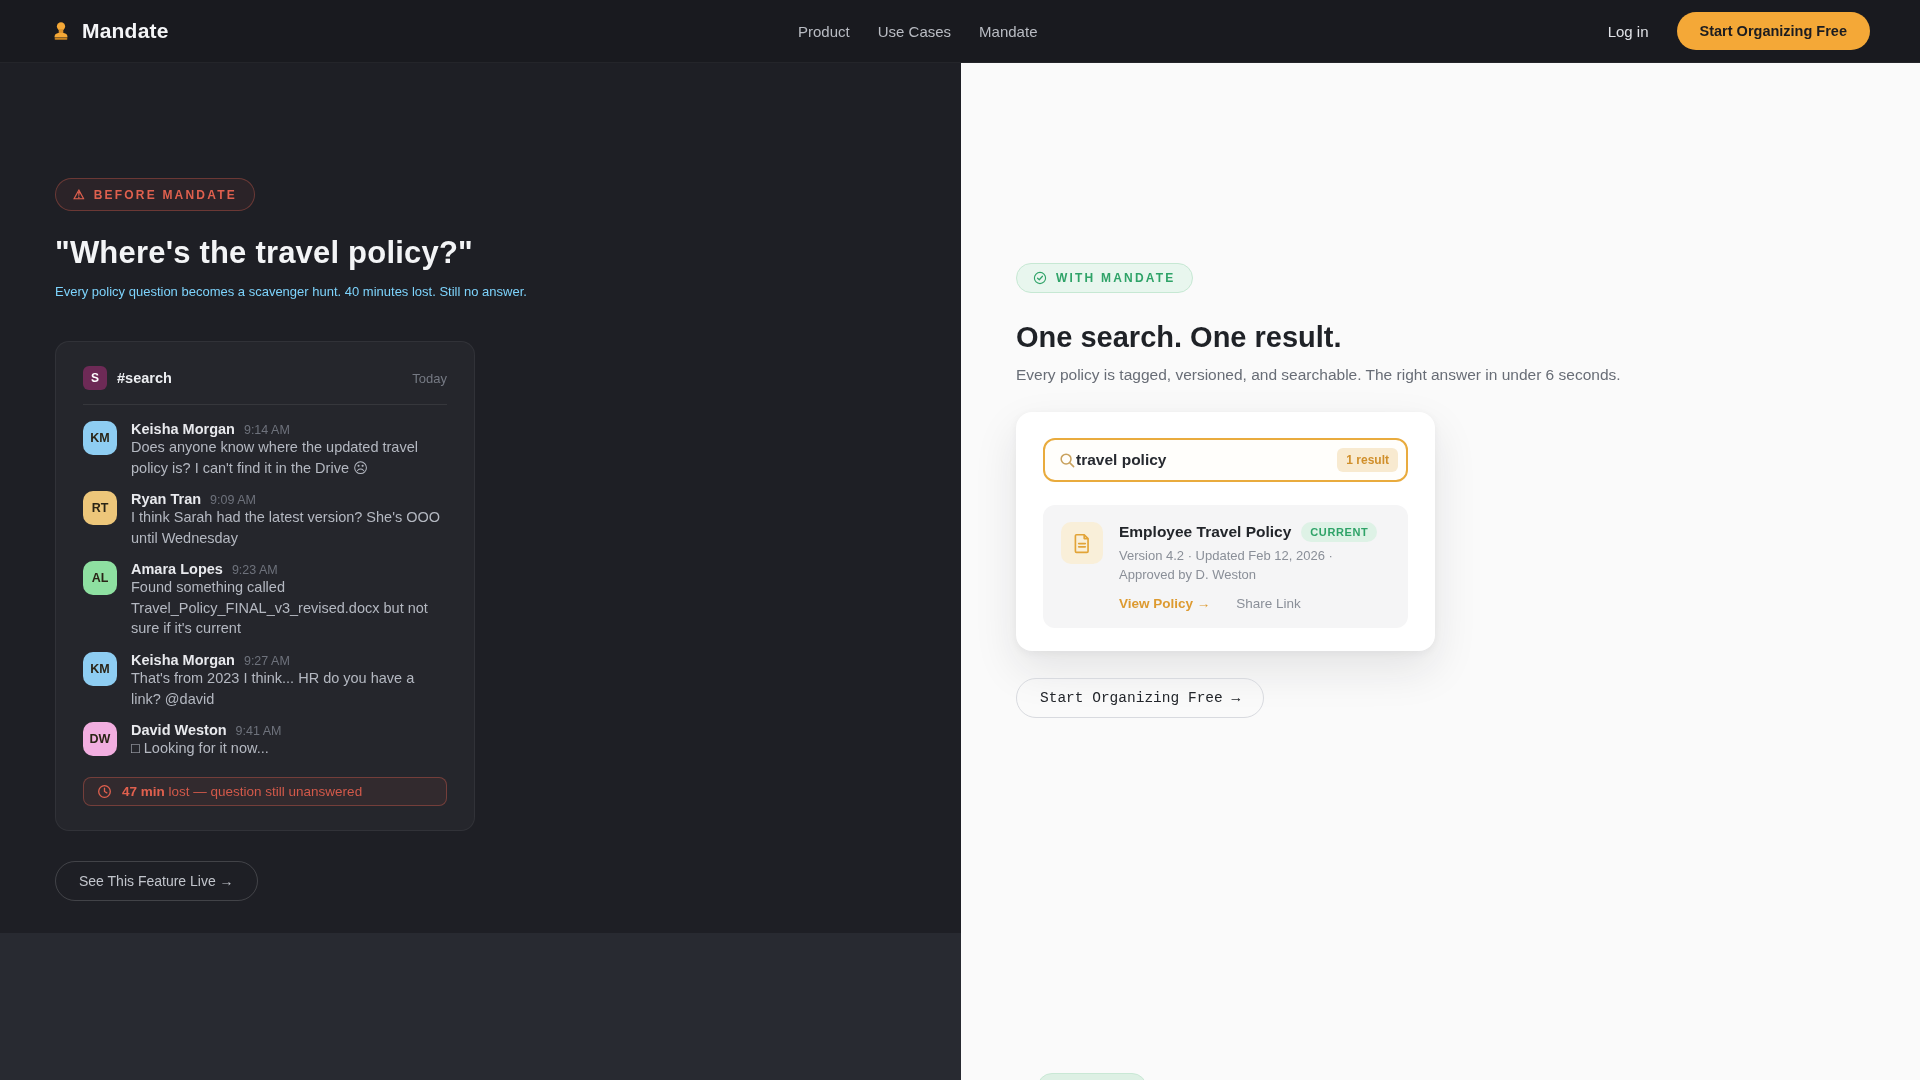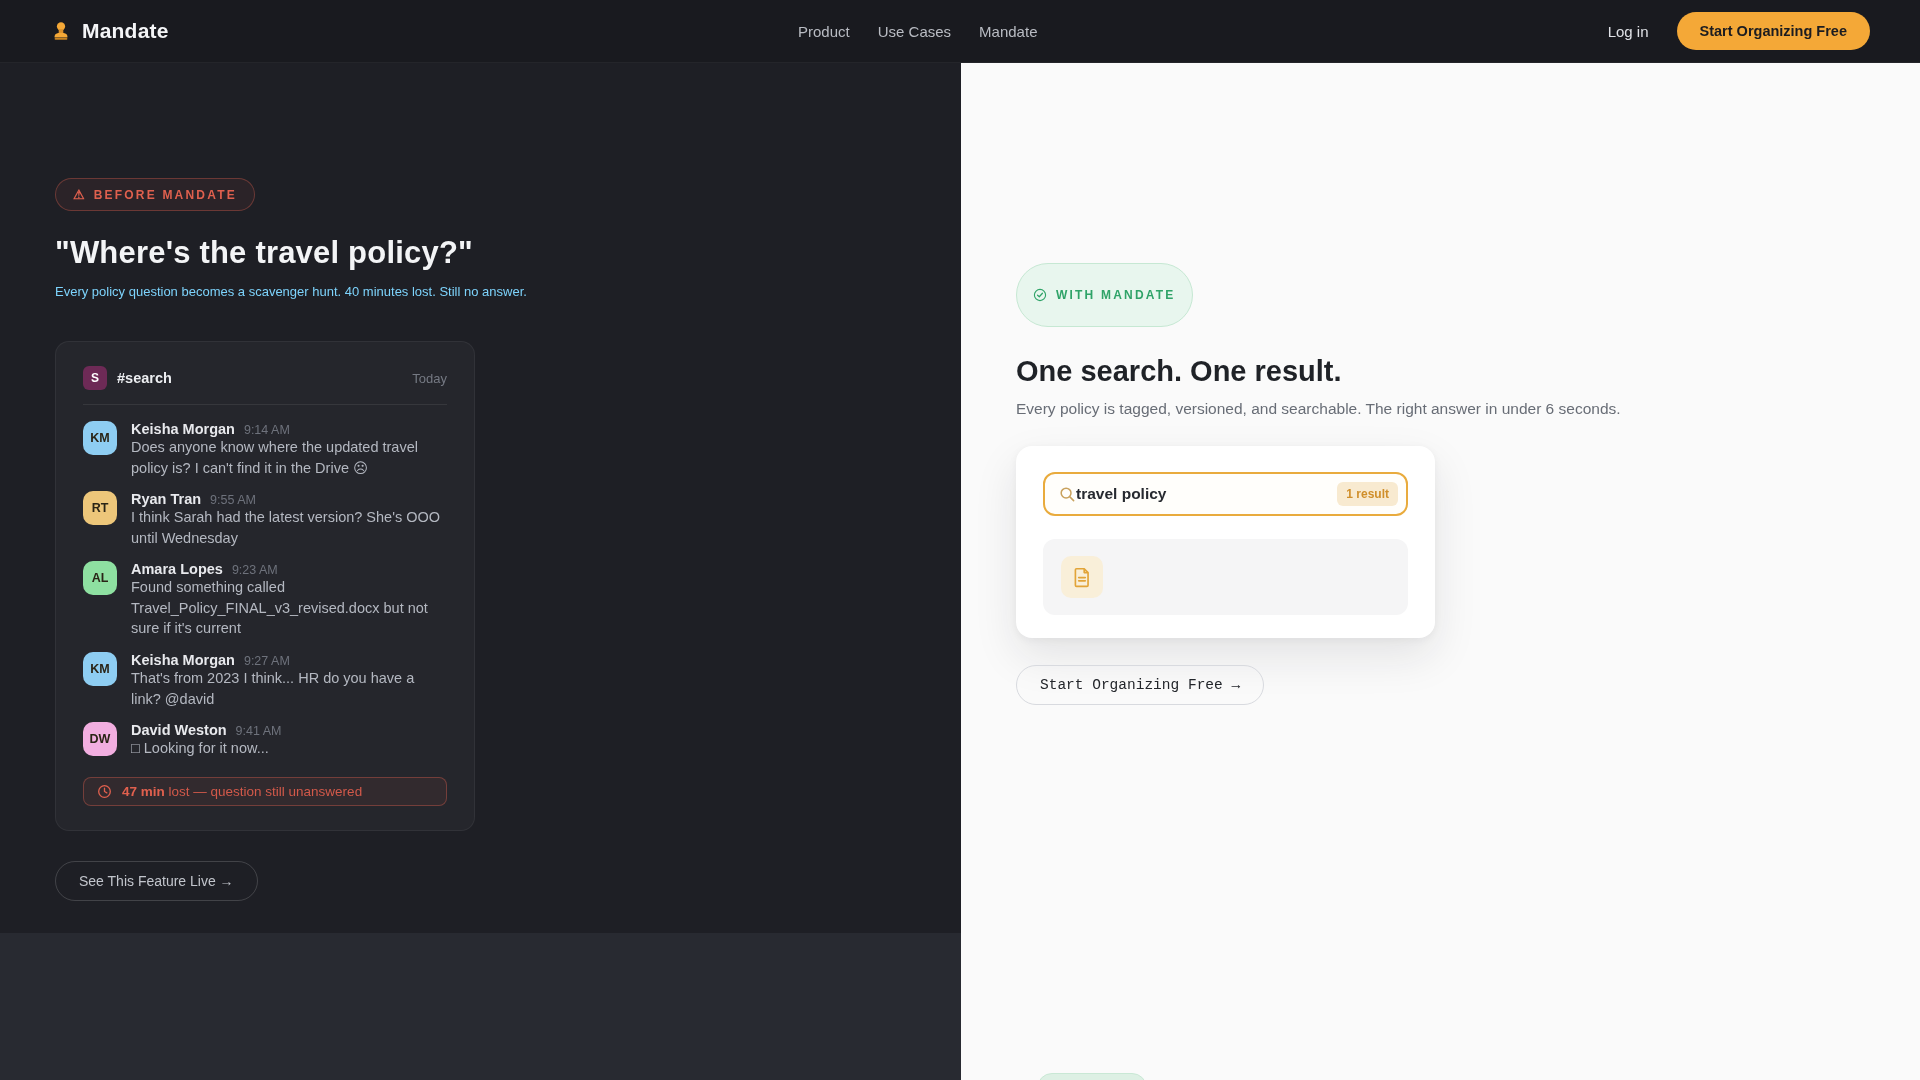--- a/index.html
+++ b/index.html
@@ -64,21 +64,21 @@
                border:1px solid rgba(226,97,79,0.38); background:rgba(226,97,79,0.07);
                border-radius:8px; padding:6px 13px; color:#d2594a; font-size:13.5px; }
   .alert-box b { color:#e0604e; }
 
   .ghost-dark { margin-top:30px; display:inline-block; background:transparent;
                 border:1px solid rgba(255,255,255,0.16); border-radius:999px;
                 padding:11px 23px; color:#c2c5cc; font-size:14px; cursor:pointer;
                 font-family:inherit; }
 
   
-  .badge-success { display:inline-flex; align-items:center; gap:9px; padding:24px 16px;
+  .badge-success { display:inline-flex; align-items:center; gap:9px; padding:7px 16px;
                    border:1px solid #c6e8d3; background:#e8f6ee; border-radius:999px;
                    color:#2fa368; font-size:12px; font-weight:bold; letter-spacing:2.2px; }
   .h2-light { margin-top:28px; color:#1f2227; font-size:29px; font-weight:bold; }
   .sub-light { margin-top:12px; color:#686d76; font-size:15.5px; }
 
   .search-card { margin-top:28px; width:419px; background:#ffffff; border-radius:16px;
                  padding:26px 27px 23px 27px; box-shadow:0 18px 44px rgba(30,33,40,0.10),
                  0 2px 8px rgba(30,33,40,0.05); }
   .search-box { display:flex; align-items:center; height:44px;
                 border:2px solid #e9ab3d; border-radius:12px; background:#fffefb;
@@ -173,21 +173,21 @@
           </div>
           <div class="msg-text">Does anyone know where the updated travel policy is? I can't find it in the Drive ☹</div>
         </div>
       </div>
 
       <div class="msg">
         <span class="msg-av av-tan">RT</span>
         <div>
           <div class="msg-top">
             <span class="msg-name">Ryan Tran</span>
-            <span class="msg-time">9:55 AM</span>
+            <span class="msg-time">9:09 AM</span>
           </div>
           <div class="msg-text">I think Sarah had the latest version? She's OOO until Wednesday</div>
         </div>
       </div>
 
       <div class="msg">
         <span class="msg-av av-green">AL</span>
         <div>
           <div class="msg-top">
             <span class="msg-name">Amara Lopes</span>
@@ -259,20 +259,31 @@
       </div>
 
       <div class="result-row">
         <span class="file-box">
           <svg width="22" height="22" viewBox="0 0 20 20">
             <path d="M5 2.5 h7 l3.5 3.5 v11.5 a1 1 0 0 1 -1 1 h-9.5 a1 1 0 0 1 -1 -1 v-14 a1 1 0 0 1 1 -1 Z" fill="none" stroke="#e2a438" stroke-width="1.5" stroke-linejoin="round"></path>
             <path d="M12 2.5 V6 h3.5" fill="none" stroke="#e2a438" stroke-width="1.5" stroke-linejoin="round"></path>
             <path d="M7 10.5 h6 M7 13.5 h6" stroke="#e2a438" stroke-width="1.5" stroke-linecap="round"></path>
           </svg>
         </span>
+        <div>
+          <div class="res-title-row">
+            <span class="res-title">Employee Travel Policy</span>
+            <span class="pill-current">CURRENT</span>
+          </div>
+          <div class="res-meta">Version 4.2 · Updated Feb 12, 2026 · Approved by D. Weston</div>
+          <div class="res-links">
+            <span class="link-amber">View Policy →</span>
+            <span class="link-gray">Share Link</span>
+          </div>
+        </div>
       </div>
 
     </div>
 
     <button class="ghost-light">Start Organizing Free →</button>
   </div>
 </div>
 
 <div class="bottom">
   <div class="bottom-left"></div>

